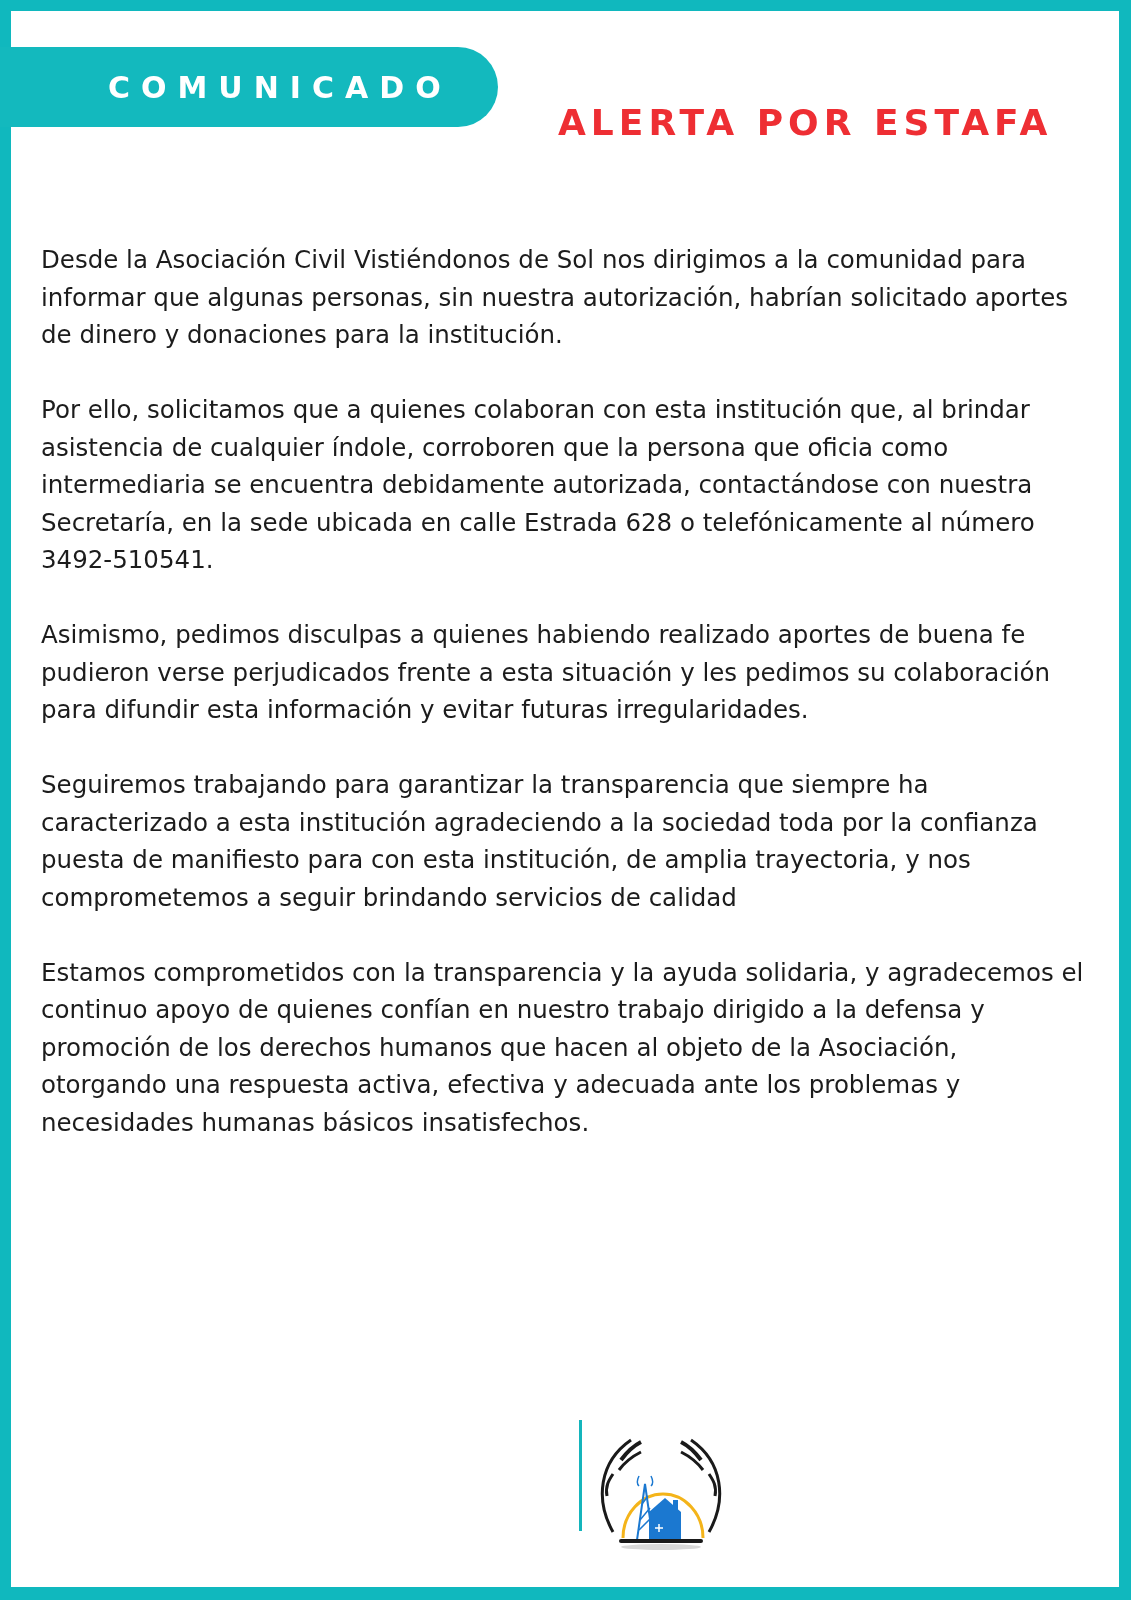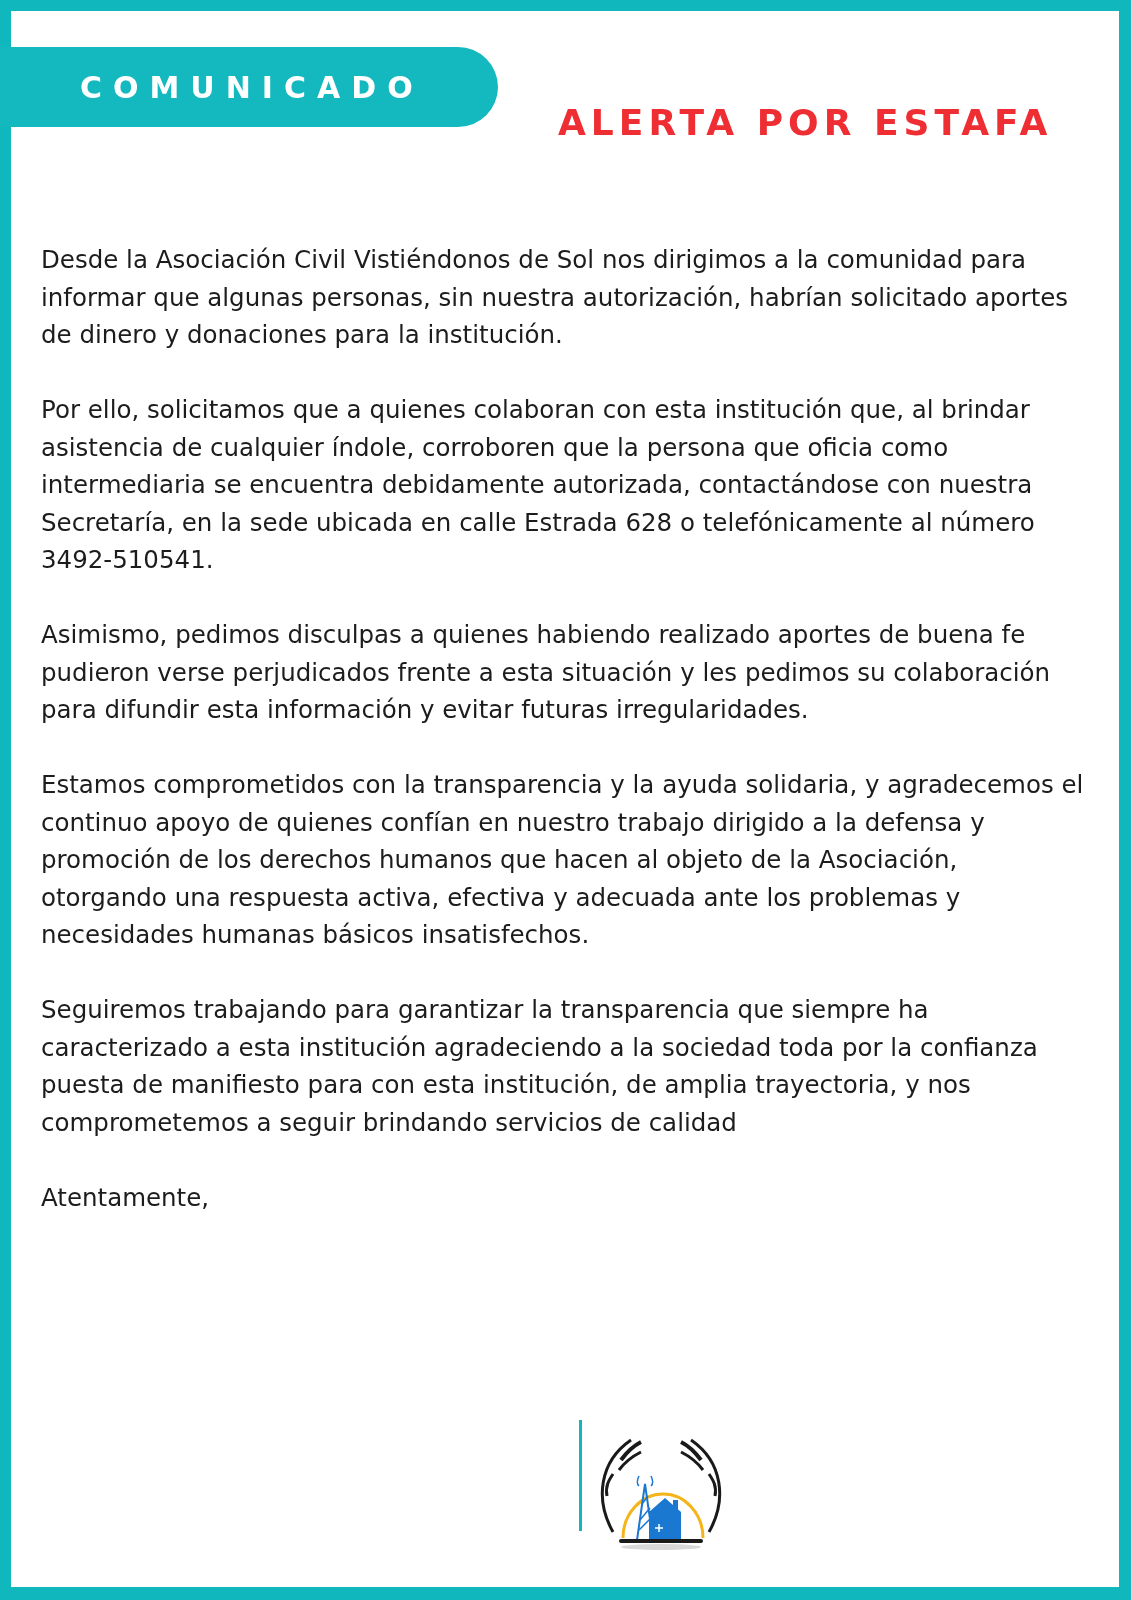--- a/index.html
+++ b/index.html
@@ -17,21 +17,21 @@
     background: #ffffff;
   }
   .banner {
     position: absolute;
     left: -11px; top: 36px;
     width: 498px; height: 80px;
     background: #13b9be;
     border-radius: 0 42px 42px 0;
     display: flex; align-items: center;
     box-sizing: border-box;
-    padding-left: 80px;
+    padding-left: 108px;
   }
   .banner-text {
     color: #ffffff;
     font-family: "DejaVu Sans", sans-serif;
     font-weight: bold;
     font-size: 30px;
     letter-spacing: 11px;
   }
   .alert-title {
     position: absolute;
@@ -121,24 +121,23 @@
     <span class="banner-text">COMUNICADO</span>
   </div>
 
   <div class="alert-title">ALERTA POR ESTAFA</div>
 
 
   <div class="body-text">
     <p>Desde la Asociación Civil Vistiéndonos de Sol nos dirigimos a la comunidad para informar que algunas personas, sin nuestra autorización, habrían solicitado aportes de dinero y donaciones para la institución.</p>
     <p>Por ello, solicitamos que a quienes colaboran con esta institución que, al brindar asistencia de cualquier índole, corroboren que la persona que oficia como intermediaria se encuentra debidamente autorizada, contactándose con nuestra Secretaría, en la sede ubicada en calle Estrada 628 o telefónicamente al número 3492-510541.</p>
     <p>Asimismo, pedimos disculpas a quienes habiendo realizado aportes de buena fe pudieron verse perjudicados frente a esta situación y les pedimos su colaboración para difundir esta información y evitar futuras irregularidades.</p>
+    <p>Seguiremos trabajando para garantizar la transparencia que siempre ha caracterizado a esta institución agradeciendo a la sociedad toda por la confianza puesta de manifiesto para con esta institución, de amplia trayectoria, y nos comprometemos a seguir brindando servicios de calidad</p>
     <p>Estamos comprometidos con la transparencia y la ayuda solidaria, y agradecemos el continuo apoyo de quienes confían en nuestro trabajo dirigido a la defensa y promoción de los derechos humanos que hacen al objeto de la Asociación, otorgando una respuesta activa, efectiva y adecuada ante los problemas y necesidades humanas básicos insatisfechos.</p>
-    <p>Seguiremos trabajando para garantizar la transparencia que siempre ha caracterizado a esta institución agradeciendo a la sociedad toda por la confianza puesta de manifiesto para con esta institución, de amplia trayectoria, y nos comprometemos a seguir brindando servicios de calidad</p>
     <div class="signoff">
-      <div>Atentamente,</div>
     </div>
   </div>
 
   <div class="logo">
     <div class="logo-divider"></div>
     <svg class="logo-emblem" viewBox="0 0 140 140">
 
       <path d="M 32 118 A 40 44 0 1 1 112 118" fill="none" stroke="#f4b41a" stroke-width="3"></path>
 
       <path d="M 22 112 C 4 80, 8 42, 40 20" fill="none" stroke="#1a1a1a" stroke-width="3"></path>

